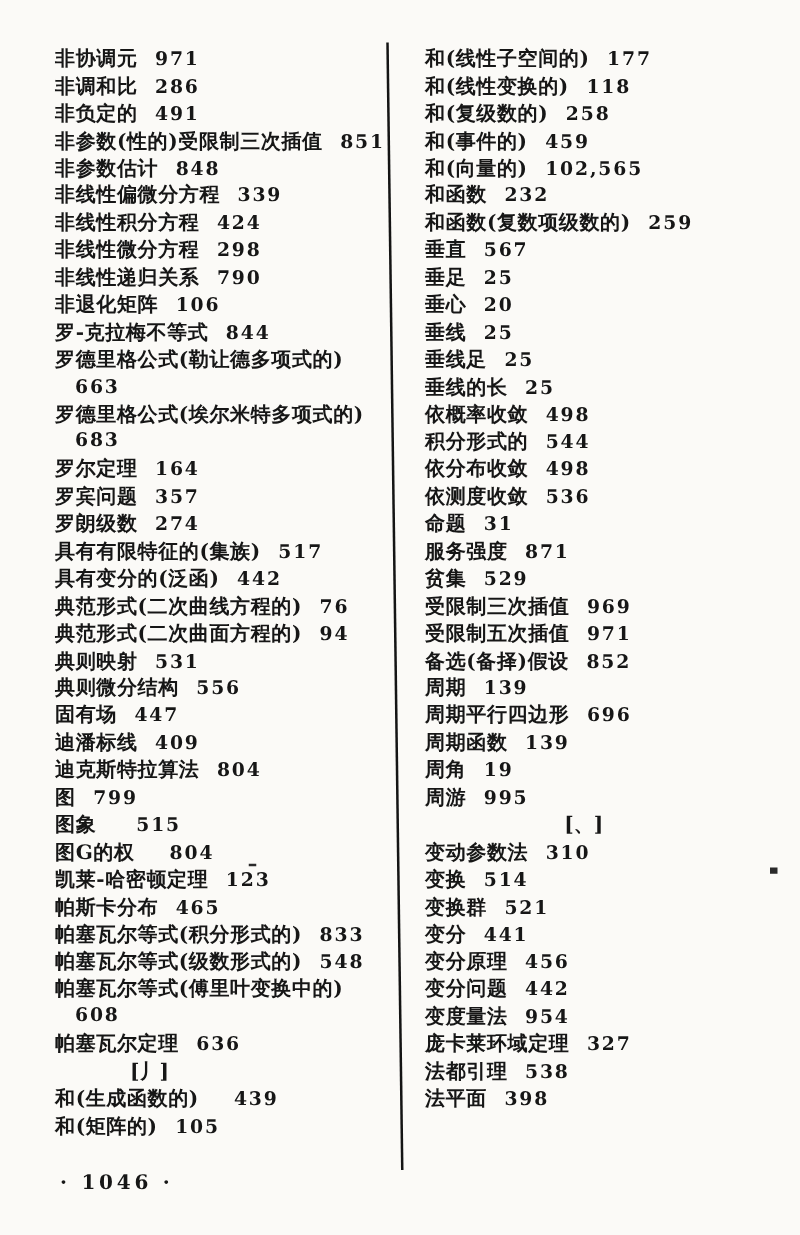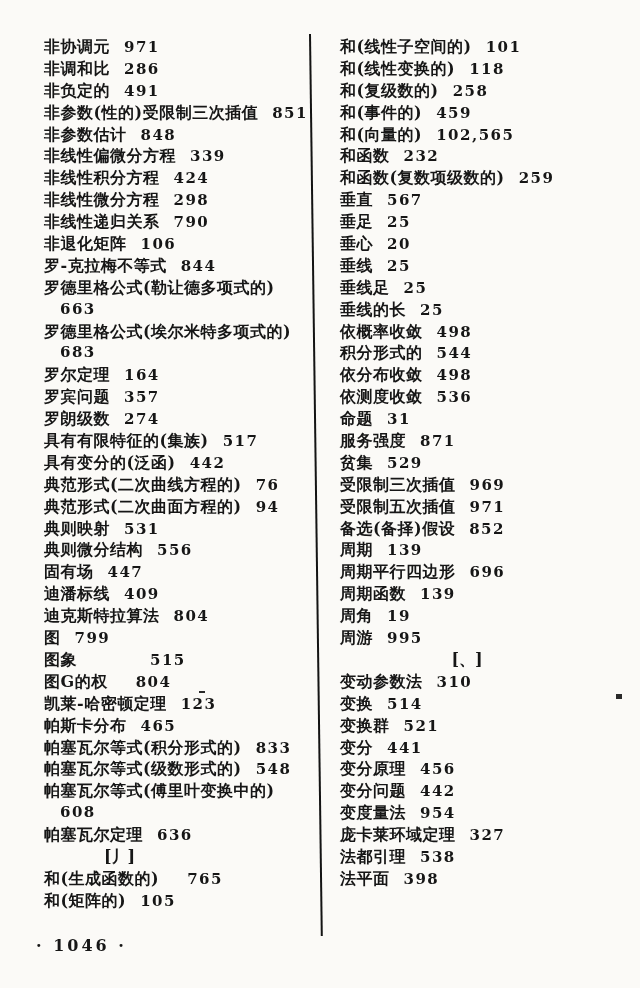--- a/index.html
+++ b/index.html
@@ -28,41 +28,41 @@
     line-height: 21.9px;
     white-space: nowrap;
   }
   .term { letter-spacing: 0.5px; }
   .pg {
     margin-left: 14px;
     font-weight: 700;
     font-size: 15px;
     letter-spacing: 1.5px;
   }
-  .pg.wide { margin-left: 73px; }
+  .pg.wide { margin-left: 32px; }
   .pg.mid  { margin-left: 28px; }
   .line.cont {
     padding-left: 16px;
     font-weight: 700;
     font-size: 15px;
     letter-spacing: 1.5px;
   }
   .col-left  .line.header { padding-left: 60px; font-weight: 700; }
   .col-right .line.header { text-align: center; padding-right: 30px; font-weight: 700; }
   .divider {
     position: absolute;
     left: 309px; top: 34px;
     width: 2px; height: 902px;
     background: #141414;
     transform: rotate(-0.75deg);
     transform-origin: top center;
   }
   .page-number {
     position: absolute;
-    left: 36px; top: 936px;
+    left: 48px; top: 936px;
     font-size: 16px;
     font-weight: 700;
     letter-spacing: 3px;
   }
   .art1 {
     position: absolute;
     left: 199px; top: 691px;
     width: 6px; height: 2px;
     background: #2a2a2a;
   }
@@ -109,26 +109,26 @@
       <div class="line"><span class="term">图象</span><span class="pg wide">515</span></div>
       <div class="line"><span class="term">图G的权</span><span class="pg mid">804</span></div>
       <div class="line"><span class="term">凯莱-哈密顿定理</span><span class="pg">123</span></div>
       <div class="line"><span class="term">帕斯卡分布</span><span class="pg">465</span></div>
       <div class="line"><span class="term">帕塞瓦尔等式(积分形式的)</span><span class="pg">833</span></div>
       <div class="line"><span class="term">帕塞瓦尔等式(级数形式的)</span><span class="pg">548</span></div>
       <div class="line"><span class="term">帕塞瓦尔等式(傅里叶变换中的)</span></div>
       <div class="line cont">608</div>
       <div class="line"><span class="term">帕塞瓦尔定理</span><span class="pg">636</span></div>
       <div class="line header">[丿]</div>
-      <div class="line"><span class="term">和(生成函数的)</span><span class="pg mid">765</span></div>
+      <div class="line"><span class="term">和(生成函数的)</span><span class="pg mid">439</span></div>
       <div class="line"><span class="term">和(矩阵的)</span><span class="pg">105</span></div>
     </div>
   <div class="divider"></div>
   <div class="col col-right" id="col-right">
-      <div class="line"><span class="term">和(线性子空间的)</span><span class="pg">101</span></div>
+      <div class="line"><span class="term">和(线性子空间的)</span><span class="pg">177</span></div>
       <div class="line"><span class="term">和(线性变换的)</span><span class="pg">118</span></div>
       <div class="line"><span class="term">和(复级数的)</span><span class="pg">258</span></div>
       <div class="line"><span class="term">和(事件的)</span><span class="pg">459</span></div>
       <div class="line"><span class="term">和(向量的)</span><span class="pg">102,565</span></div>
       <div class="line"><span class="term">和函数</span><span class="pg">232</span></div>
       <div class="line"><span class="term">和函数(复数项级数的)</span><span class="pg">259</span></div>
       <div class="line"><span class="term">垂直</span><span class="pg">567</span></div>
       <div class="line"><span class="term">垂足</span><span class="pg">25</span></div>
       <div class="line"><span class="term">垂心</span><span class="pg">20</span></div>
       <div class="line"><span class="term">垂线</span><span class="pg">25</span></div>

